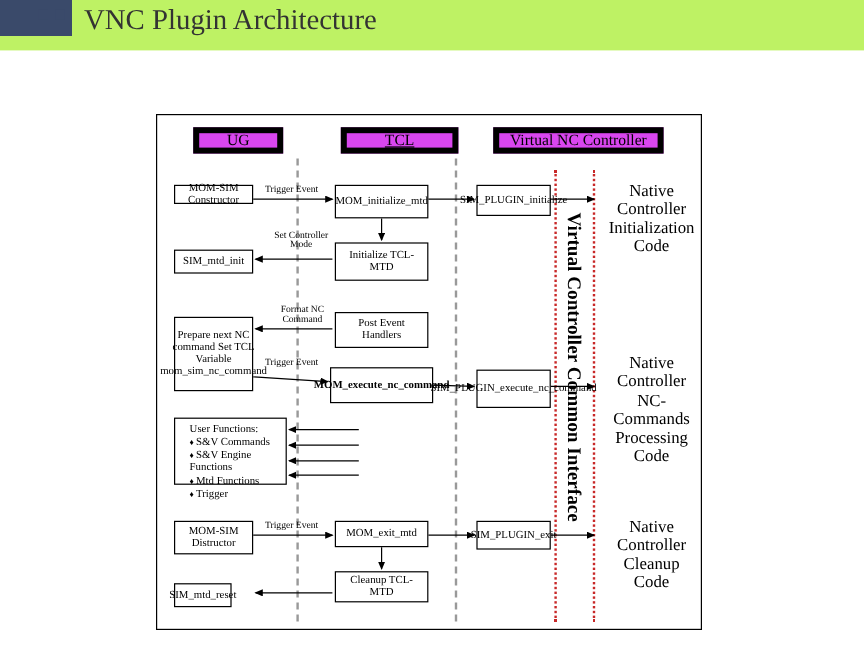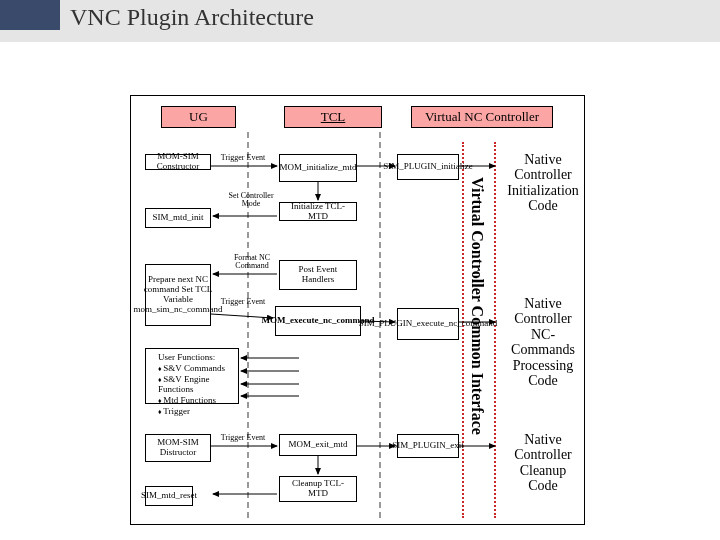--- a/index.html
+++ b/index.html
@@ -1,22 +1,22 @@
 <!DOCTYPE html>
 <html><head>
 <meta charset="utf-8">
 <style>
   * { box-sizing: border-box; margin: 0; padding: 0; }
   body { width: 720px; height: 540px; font-family: "Times New Roman", serif; background: #fff; position: relative; overflow: hidden; }
-  .topbar { width: 720px; height: 42px; background: #e5e5e5; position: relative; }
+  .topbar { width: 720px; height: 42px; background: #bef264; position: relative; }
   .topbar-left { position: absolute; left: 0; top: 0; width: 60px; height: 30px; background: #3a4a6a; }
   .sq { position: absolute; width: 8px; height: 8px; background: #3a4a6a; }
   .title { position: absolute; left: 70px; top: 4px; font-size: 24px; color: #333; }
   .diagram-frame { position: absolute; left: 130px; top: 95px; width: 455px; height: 430px; border: 1px solid #000; }
-  .col-header { position: absolute; border: 1px solid #000000; background: #fca5a5; text-align: center; font-size: 13px; display: flex; align-items: center; justify-content: center; }
+  .col-header { position: absolute; border: 5px solid #000000; background: #d946ef; text-align: center; font-size: 13px; display: flex; align-items: center; justify-content: center; }
   .box { position: absolute; border: 1px solid #000; background: #fff; font-size: 9px; text-align: center; display: flex; align-items: center; justify-content: center; padding: 2px; line-height: 1.1; }
   .label { position: absolute; font-size: 8px; text-align: center; line-height: 1.05; }
   .notes { position: absolute; font-family: "Times New Roman", serif; font-size: 14px; text-align: center; line-height: 1.1; }
   .vert-label { position: absolute; writing-mode: vertical-rl; font-family: Georgia, "Times New Roman", serif; font-weight: bold; font-size: 16px; color: #000; text-align: center; }
   .dashed-v { position: absolute; border-left: 2px dashed #999; width: 0; }
   .dotted-red-v { position: absolute; border-left: 2px dotted #c82828; width: 0; }
   .userfn { position: absolute; border: 1px solid #000; background: #fff; font-size: 9px; padding: 3px 12px; text-align: left; line-height: 1.2; }
   .userfn ul { list-style: none; margin: 0; padding: 0; }
   .userfn li::before { content: "♦ "; font-size: 7px; }
   svg.arrows { position: absolute; left: 0; top: 0; width: 455px; height: 430px; pointer-events: none; }
@@ -54,21 +54,21 @@
       <li>S&amp;V Commands</li>
       <li>S&amp;V Engine Functions</li>
       <li>Mtd Functions</li>
       <li>Trigger</li>
     </ul>
   </div>
   <div class="box" style="left:14px; top:338px; width:66px; height:28px;">MOM-SIM Distructor</div>
   <div class="box" style="left:14px; top:390px; width:48px; height:20px;">SIM_mtd_reset</div>
 
   <div class="box" style="left:148px; top:58px; width:78px; height:28px;">MOM_initialize_mtd</div>
-  <div class="box" style="left:148px; top:106px; width:78px; height:19px;">Initialize TCL-MTD</div>
+  <div class="box" style="left:148px; top:106px; width:78px; height:32px;">Initialize TCL-MTD</div>
   <div class="box" style="left:148px; top:164px; width:78px; height:30px;">Post Event Handlers</div>
   <div class="box" style="left:144px; top:210px; width:86px; height:30px; font-weight:bold;">MOM_execute_nc_command</div>
   <div class="box" style="left:148px; top:338px; width:78px; height:22px;">MOM_exit_mtd</div>
   <div class="box" style="left:148px; top:380px; width:78px; height:26px;">Cleanup TCL-MTD</div>
 
   <div class="box" style="left:266px; top:58px; width:62px; height:26px;">SIM_PLUGIN_initialize</div>
   <div class="box" style="left:266px; top:212px; width:62px; height:32px;">SIM_PLUGIN_execute_nc_command</div>
   <div class="box" style="left:266px; top:338px; width:62px; height:24px;">SIM_PLUGIN_exit</div>
 
   <div class="label" style="left:84px; top:58px; width:56px;">Trigger Event</div>

